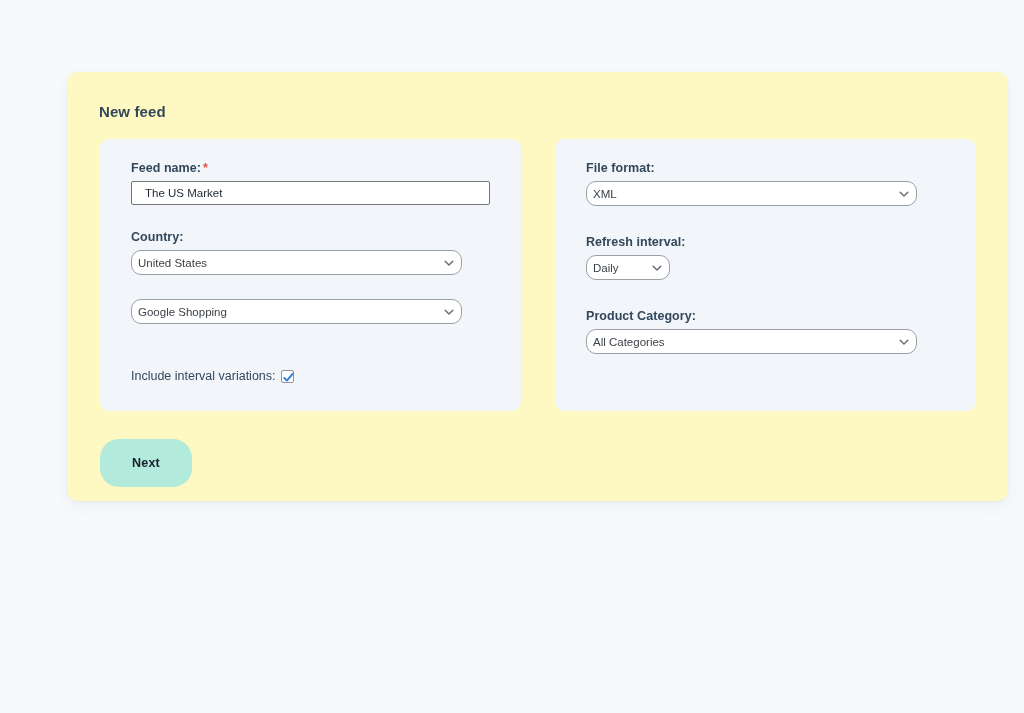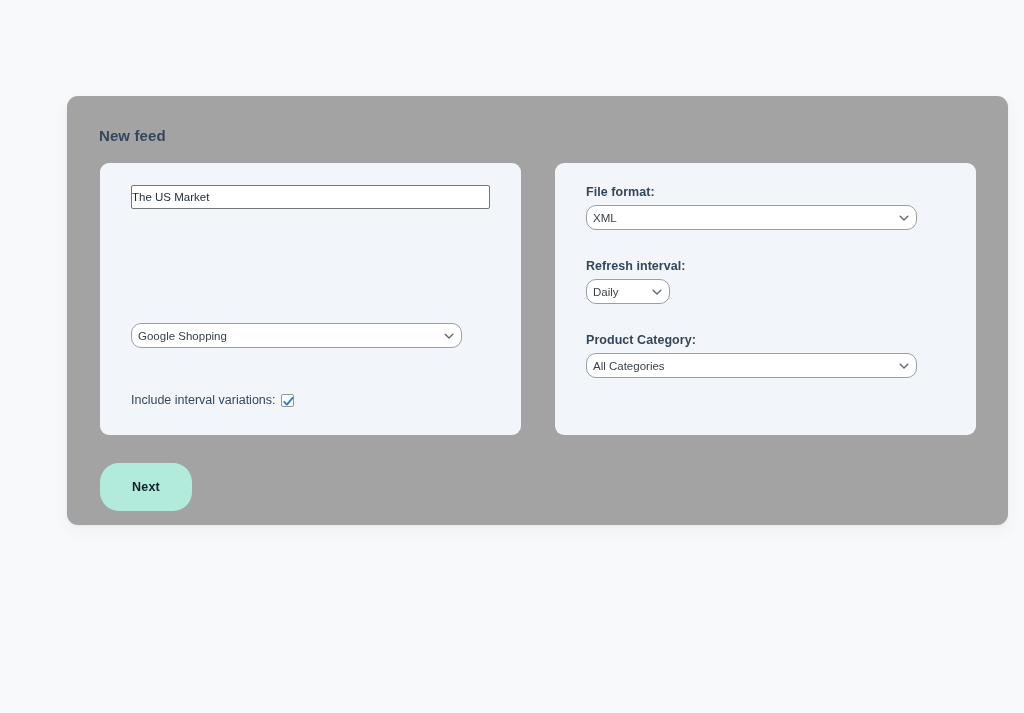--- a/index.html
+++ b/index.html
@@ -11,23 +11,23 @@
     -webkit-font-smoothing: antialiased;
   }
   .page {
     position: relative;
     width: 1024px; height: 713px;
     background: #f7f9fb;
     overflow: hidden;
   }
   .card {
     position: absolute;
-    left: 67px; top: 96px;
+    left: 67px; top: 72px;
     width: 941px; height: 429px;
-    background: #a3a3a3;
+    background: #fef9c3;
     border-radius: 11px;
     box-shadow: 0 1px 3px rgba(30,50,80,0.055), 0 6px 18px rgba(30,50,80,0.045);
   }
   .card-title {
     position: absolute;
     left: 32px; top: 31px;
     font-size: 15px;
     font-weight: 700;
     color: #33475b;
     letter-spacing: 0.1px;
@@ -54,21 +54,21 @@
   .req {
     color: #e2553d;
     font-weight: 700;
     font-size: 12.5px;
     margin-left: 2px;
   }
 
   input.text-input {
     display: block;
     height: 24px;
-    padding: 0 0;
+    padding: 0 13px;
     font-family: "Liberation Sans", sans-serif;
     font-size: 11.5px;
     color: #1f2933;
     background: #ffffff;
     border: 1px solid #767676;
     border-radius: 2px;
     outline: none;
   }
   input.text-input::placeholder { color: #9aa4af; }
 
@@ -141,23 +141,37 @@
 
 <div class="page">
 
   <div class="card">
 
     <div class="card-title">New feed</div>
 
     <div class="panel panel-left">
 
       <div class="field" style="left:31px; top:22px;">
+        <div class="label">
+          <span>Feed name:</span><span class="req">*</span>
+        </div>
         <input class="text-input" type="text" style="width: 359px;" value="The US Market">
       </div>
 
+      <div class="field" style="left:31px; top:91px;">
+        <div class="label">Country:</div>
+        <div class="select-wrap" style="width:331px;">
+          <span class="sel-text" style="max-width:300px;">United States</span>
+          <span class="chev">
+            <svg width="10" height="10" viewBox="0 0 10 10">
+                <path d="M1.2 3.2 L5 7 L8.8 3.2" fill="none" stroke="#636a72" stroke-width="1.4" stroke-linecap="round" stroke-linejoin="round"></path>
+              </svg>
+          </span>
+        </div>
+      </div>
 
       <div class="field" style="left:31px; top:160px;">
         <div class="select-wrap" style="width:331px;">
           <span class="sel-text" style="max-width:300px;">Google Shopping</span>
           <span class="chev">
             <svg width="10" height="10" viewBox="0 0 10 10">
                 <path d="M1.2 3.2 L5 7 L8.8 3.2" fill="none" stroke="#636a72" stroke-width="1.4" stroke-linecap="round" stroke-linejoin="round"></path>
               </svg>
           </span>
         </div>

